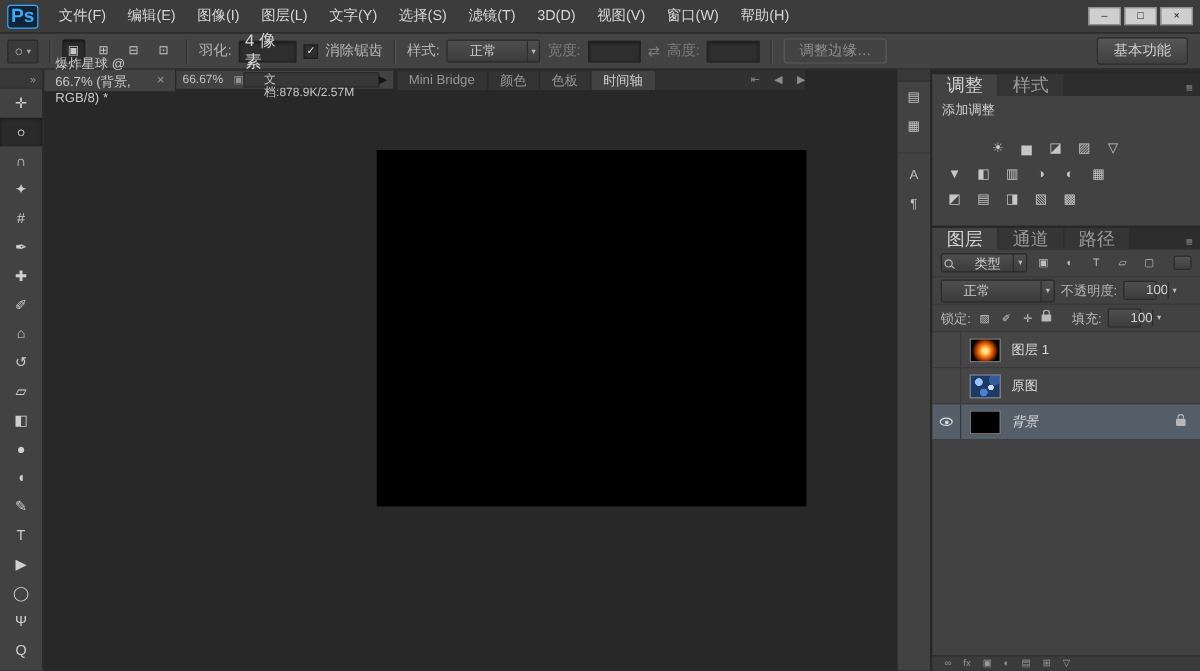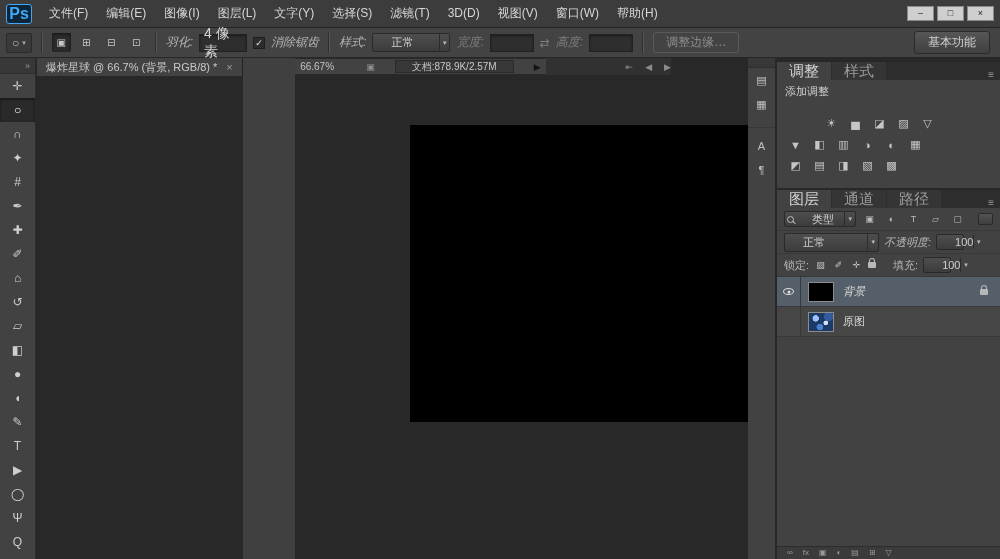--- a/index.html
+++ b/index.html
@@ -22,21 +22,21 @@
   .optionsbar{position:absolute;left:0;top:28px;width:1000px;height:30px;background:#434343;
               border-bottom:1px solid #272727;display:flex;align-items:center;font-size:12px;
               color:#bfbfbf;padding:0 6px;gap:6px;}
   .preset-box{display:flex;align-items:center;gap:3px;padding:1px 5px;border:1px solid #2a2a2a;
               background:#3a3a3a;border-radius:2px;height:20px;}
   .tiny-arrow{font-size:7px;color:#aaa;}
   .vsep{width:2px;height:20px;border-left:1px solid #2e2e2e;border-right:1px solid #575757;margin:0 3px;}
   .mode-btn{width:19px;height:19px;display:flex;align-items:center;justify-content:center;
             font-size:10px;color:#c7c7c7;border-radius:2px;}
   .mode-btn.active{background:#2b2b2b;box-shadow:inset 0 1px 3px #111;}
-  .opt-label{color:#b5b5b5;white-space:nowrap;font-style:italic;}
+  .opt-label{color:#b5b5b5;white-space:nowrap;}
   .opt-label.dim{color:#7c7c7c;}
   .text-field{background:#2e2e2e;border:1px solid #222;height:18px;padding:0 4px;font-size:14px;
               color:#d6d6d6;display:flex;align-items:center;box-shadow:inset 0 1px 2px #1c1c1c;}
   .feather-field{width:48px;}
   .small-field{width:44px;}
   .checkbox{width:12px;height:12px;background:#2d2d2d;border:1px solid #1e1e1e;font-size:9px;
             color:#e6e6e6;display:flex;align-items:center;justify-content:center;flex:none;}
   .combo{height:19px;background:linear-gradient(#4e4e4e,#3c3c3c);border:1px solid #292929;
          border-radius:2px;display:flex;align-items:center;font-size:11px;color:#d0d0d0;}
   .combo-text{padding:0 18px;flex:1;white-space:nowrap;overflow:hidden;}
@@ -60,21 +60,21 @@
   
   .docarea{position:absolute;left:37px;top:58px;width:634px;height:501px;display:flex;
            }
   .tabstrip{height:18px;background:#2a2a2a;display:flex;align-items:flex-end;}
   .doctab{height:18px;background:#424242;display:flex;align-items:center;padding:0 9px;
           font-size:11px;color:#c9c9c9;gap:9px;border-right:1px solid #222;}
   .doctab-close{color:#9a9a9a;font-size:11px;}
   .canvas{flex:1;position:relative;background:#404040;}
   .docimage{position:absolute;left:167px;top:67px;width:358px;height:297px;background:#000;}
   .statusbar{height:16px;background:#424242;border-top:1px solid #2b2b2b;display:flex;
-             align-items:center;font-size:10px;color:#c2c2c2;gap:20px;padding:0 5px;}
+             align-items:center;font-size:10px;color:#c2c2c2;gap:0;padding:0 5px;}
   .zoomfield{width:46px;}
   .status-icon{color:#8f8f8f;font-size:9px;}
   .docinfo{background:#373737;border:1px solid #2a2a2a;padding:0 16px;height:13px;line-height:11px;
            font-size:10px;color:#c6c6c6;}
   .status-play{color:#141414;font-size:9px;}
   .bottomtabs{height:17px;background:#282828;display:flex;align-items:flex-end;gap:1px;padding-left:3px;}
   .btab{height:16px;padding:0 10px;background:#333333;color:#969696;font-size:11px;
         display:flex;align-items:center;white-space:nowrap;}
   .btab.active{background:#424242;color:#cfcfcf;}
   .bottombody{height:17px;background:#313131;display:flex;align-items:center;gap:12px;
@@ -274,20 +274,26 @@
   </div>
   <div class="canvas">
     <div class="docimage"></div>
   </div>
   <div class="statusbar">
     <span class="zoomfield">66.67%</span>
     <span class="status-icon">▣</span>
     <span class="docinfo">文档:878.9K/2.57M</span>
     <span class="status-play">▶</span>
   </div>
+  <div class="bottomtabs">
+    <span class="btab">Mini Bridge</span>
+    <span class="btab">颜色</span>
+    <span class="btab">色板</span>
+    <span class="btab active">时间轴</span>
+  </div>
   <div class="bottombody">
     <span>⇤</span>
     <span>◀</span>
     <span>▶</span>
   </div>
 </div>
 
 <div class="sidestrip">
   <div class="strip-head"></div>
   <div class="strip-icon">
@@ -380,32 +386,37 @@
       <span class="lock-icon-btn">✐</span>
       <span class="lock-icon-btn">✛</span>
       <span class="lockicon"></span>
       <span style="margin-left:12px;">填充:</span>
       <div class="combo pct-combo">
         <span class="combo-text">100%</span>
         <span class="combo-arrow">▾</span>
       </div>
     </div>
 
+    <div class="layer-row">
+      <div class="eye-well"></div>
+      <div class="thumb fire"></div>
+      <span class="layer-name">图层 1</span>
+    </div>
+    <div class="layer-row">
+      <div class="eye-well"></div>
+      <div class="thumb blue"></div>
+      <span class="layer-name">原图</span>
+    </div>
     <div class="layer-row selected">
       <div class="eye-well">
           <span class="eye"></span>
         </div>
       <div class="thumb black"></div>
       <span class="layer-name italic">背景</span>
       <span class="lockicon layer-lock"></span>
-    </div>
-    <div class="layer-row">
-      <div class="eye-well"></div>
-      <div class="thumb blue"></div>
-      <span class="layer-name">原图</span>
     </div>
 
     <div class="layers-footer">
       <span>∞</span>
       <span>fx</span>
       <span>▣</span>
       <span>◐</span>
       <span>▤</span>
       <span>⊞</span>
       <span>▽</span>

